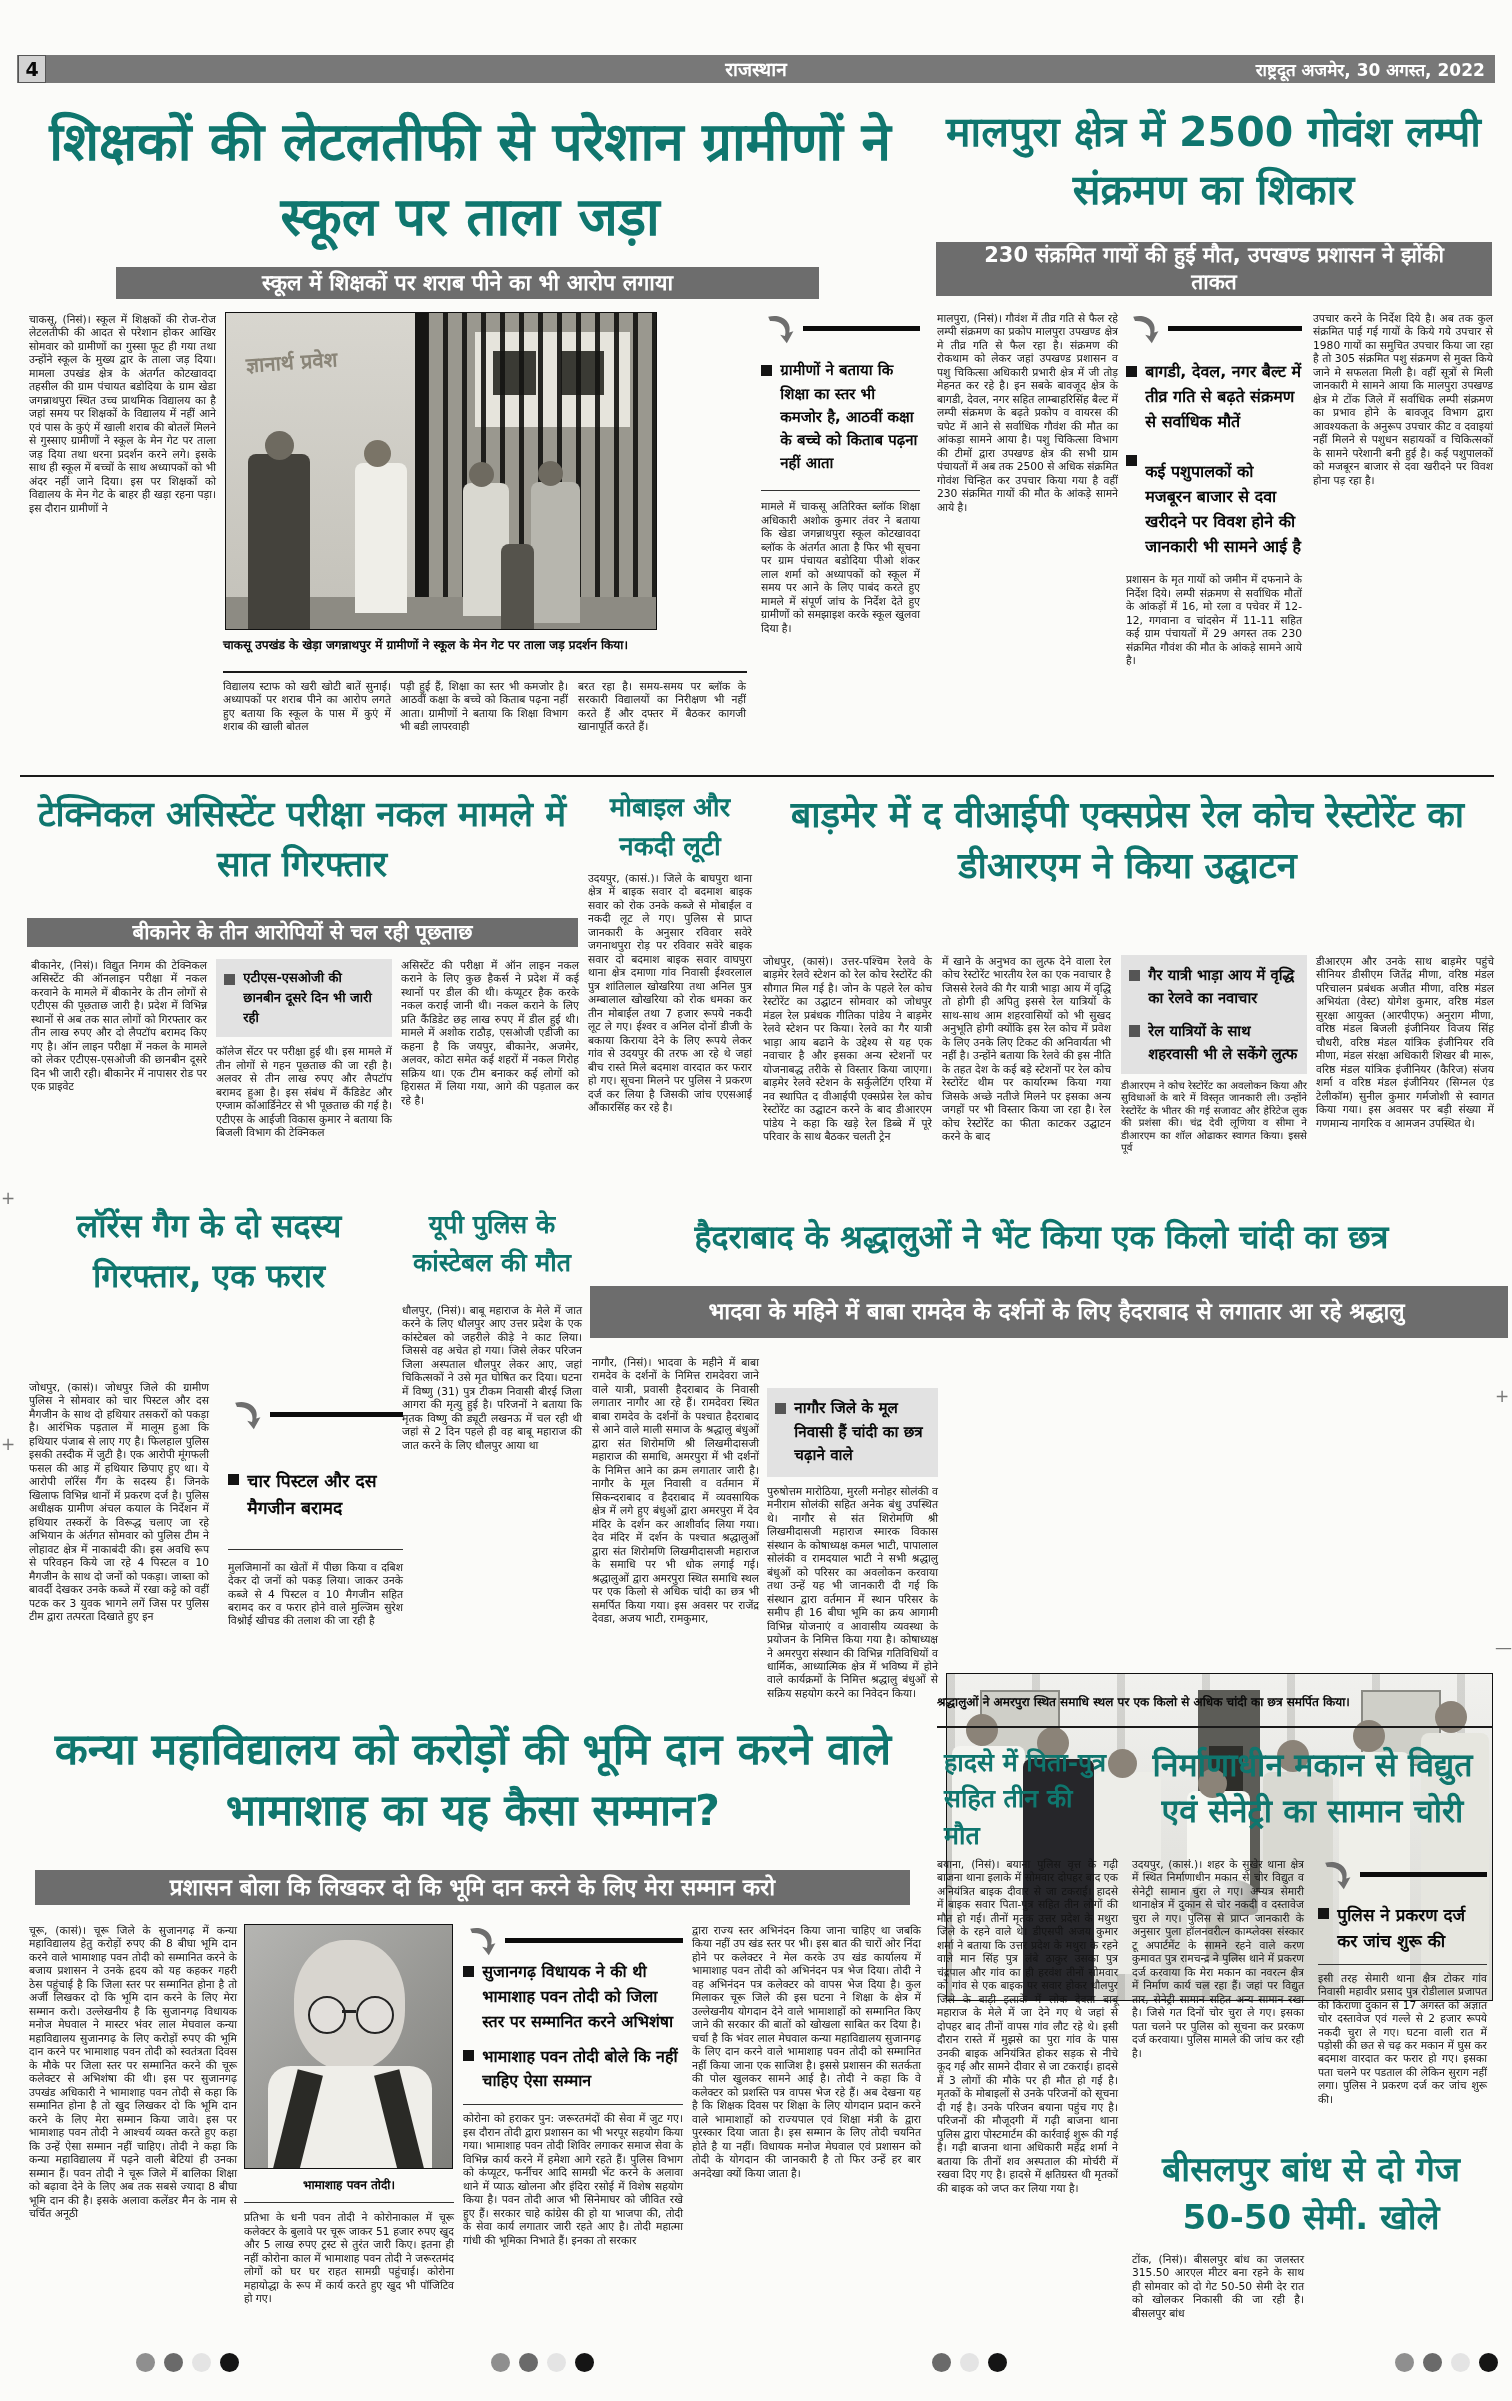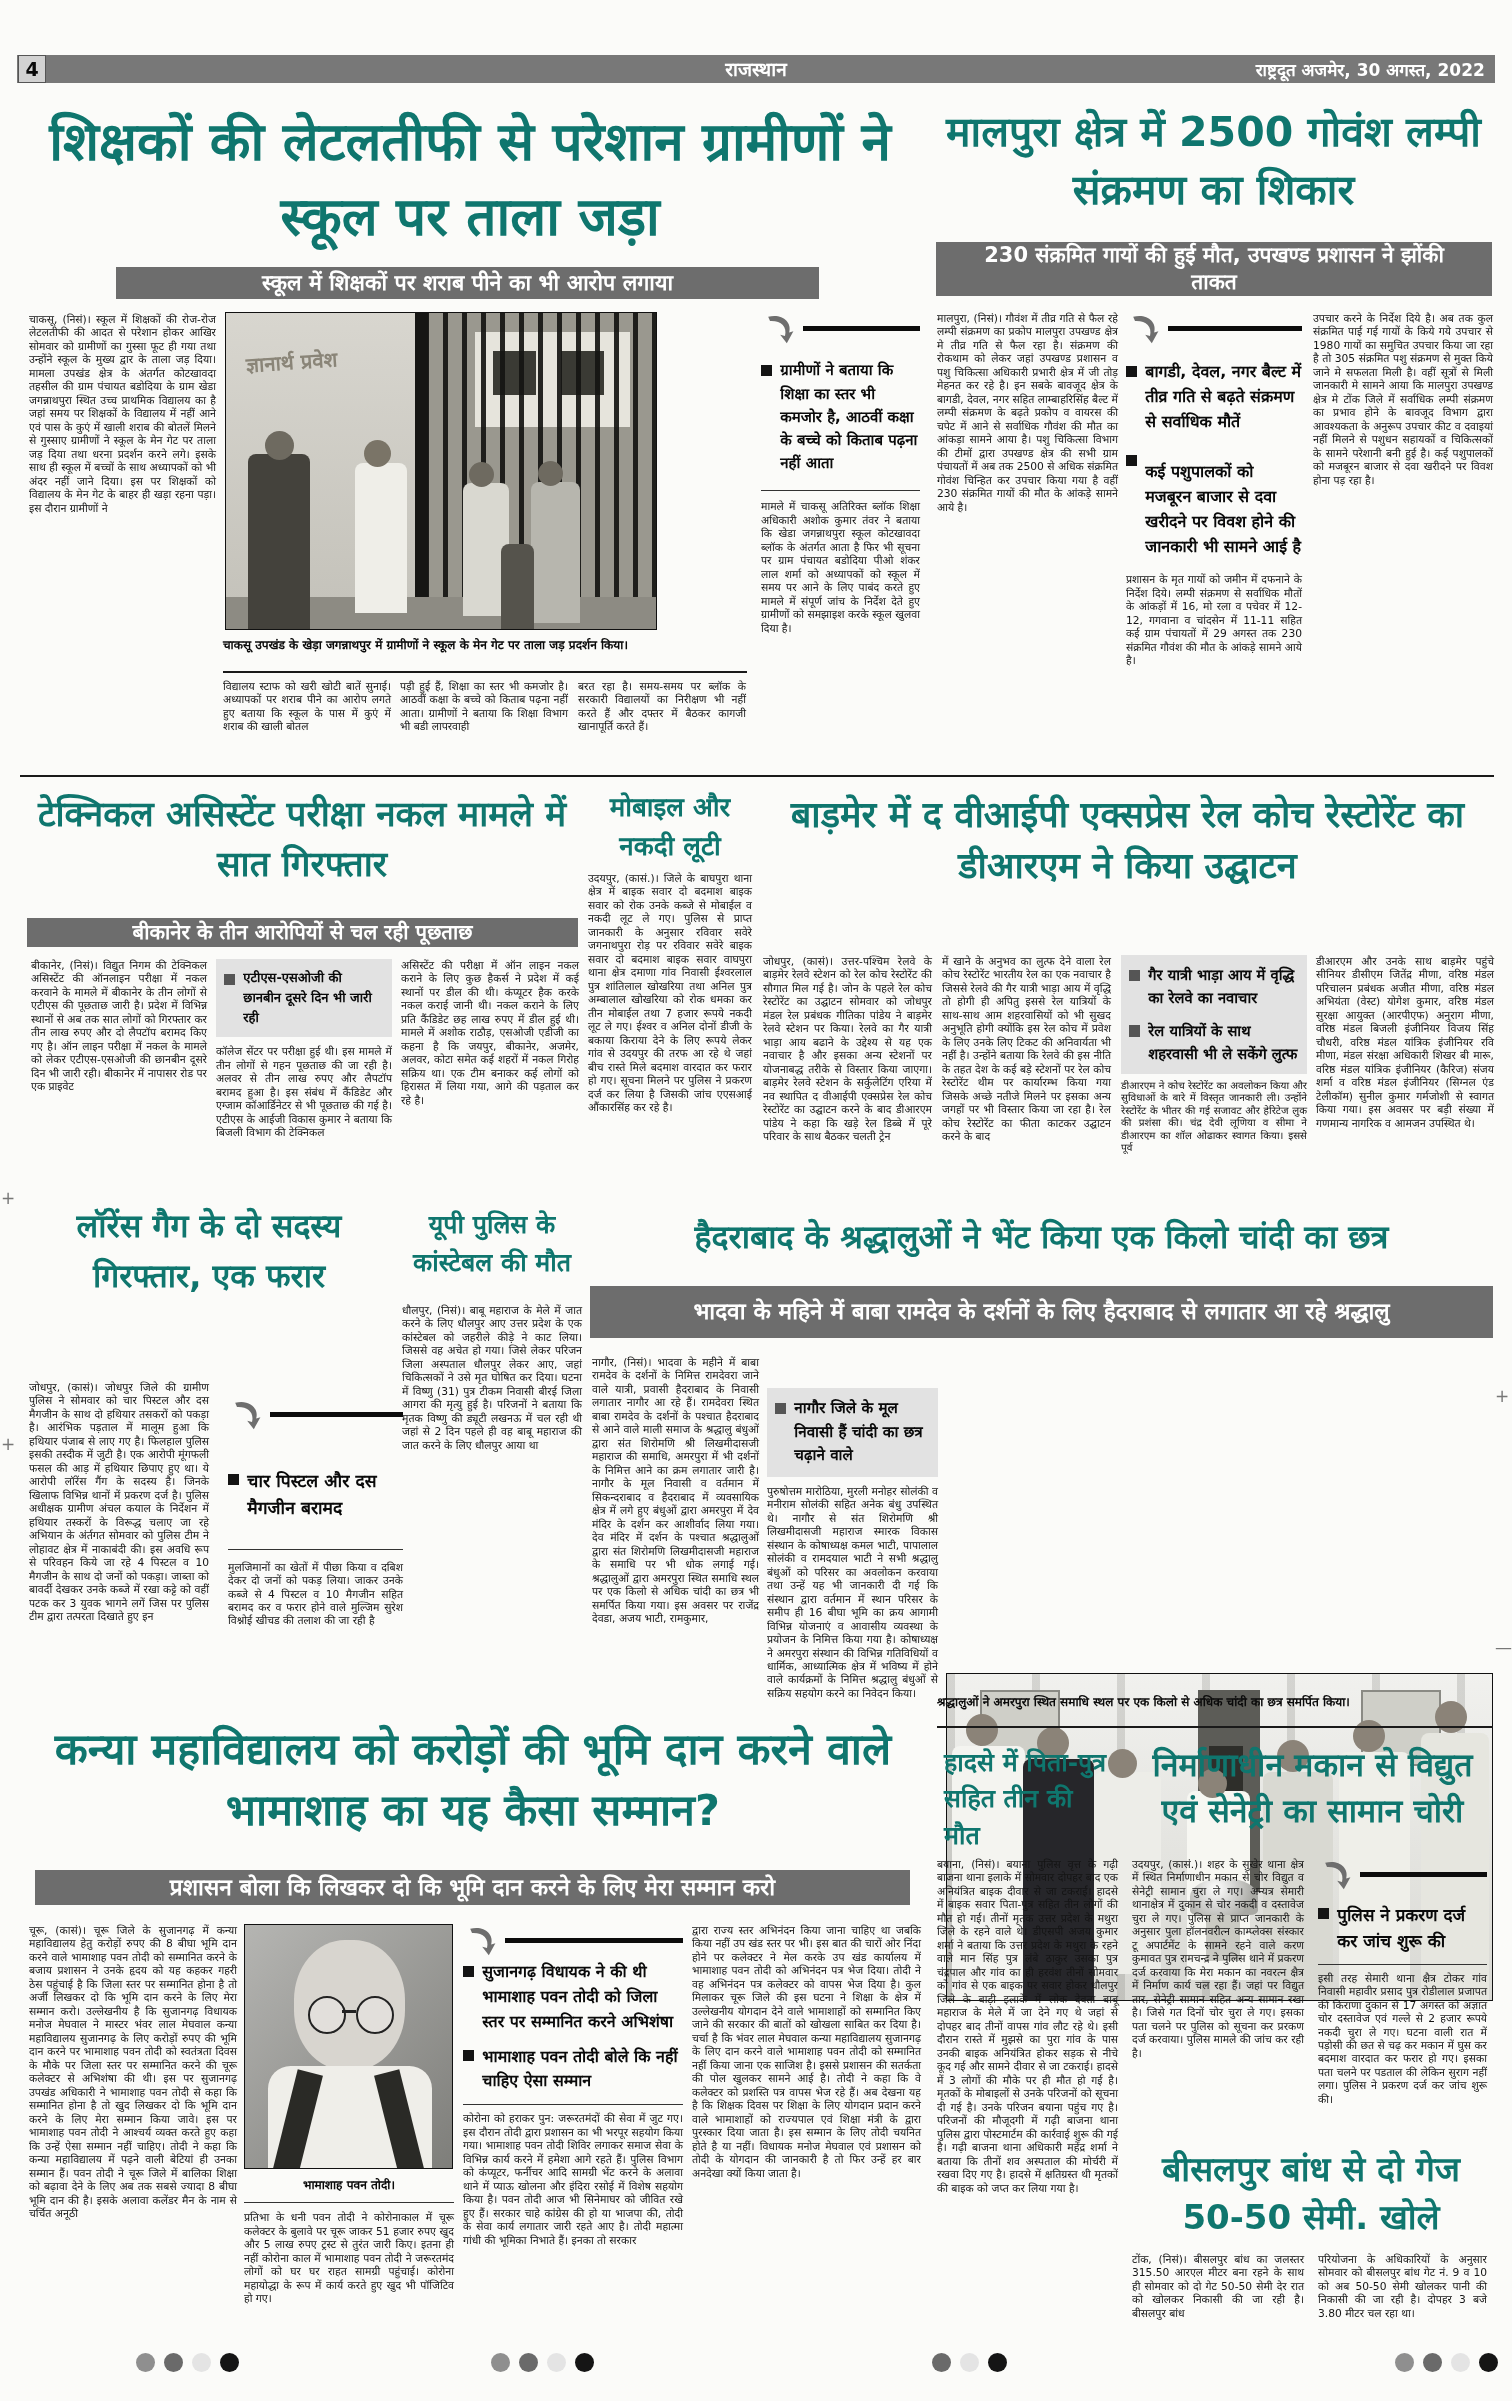--- a/index.html
+++ b/index.html
@@ -168,21 +168,21 @@
       <div class="pq" style="font-size:17.5px;">चार पिस्टल और दस मैगजीन बरामद</div>
     </div>
     <div class="thinrule" style="margin-top:27px;"></div>
     <div class="txt" style="margin-top:10.2px;">मुलजिमानों का खेतों में पीछा किया व दबिश देकर दो जनों को पकड़ लिया। जाकर उनके कब्जे से 4 पिस्टल व 10 मैगजीन सहित बरामद कर व फरार होने वाले मुल्जिम सुरेश विश्नोई खीचड की तलाश की जा रही है</div>
   </div>
 
   <div class="abs hl" style="left:402px;top:1206px;width:180px;font-size:25px;line-height:1.5;">यूपी पुलिस के कांस्टेबल की मौत</div>
   <div class="abs txt" style="left:402px;top:1304px;width:180px;height:531px;">धौलपुर, (निसं)। बाबू महाराज के मेले में जात करने के लिए धौलपुर आए उत्तर प्रदेश के एक कांस्टेबल को जहरीले कीड़े ने काट लिया। जिससे वह अचेत हो गया। जिसे लेकर परिजन जिला अस्पताल धौलपुर लेकर आए, जहां चिकित्सकों ने उसे मृत घोषित कर दिया। घटना में विष्णु (31) पुत्र टीकम निवासी बीरई जिला आगरा की मृत्यु हुई है। परिजनों ने बताया कि मृतक विष्णु की ड्यूटी लखनऊ में चल रही थी जहां से 2 दिन पहले ही वह बाबू महाराज की जात करने के लिए धौलपुर आया था</div>
 
   <div class="abs hl" style="left:590px;top:1215px;width:903px;font-size:32px;">हैदराबाद के श्रद्धालुओं ने भेंट किया एक किलो चांदी का छत्र</div>
-  <div class="abs subbar" style="left:590px;top:1286px;width:903px;height:52px;font-size:22.6px;">भादवा के महिने में बाबा रामदेव के दर्शनों के लिए हैदराबाद से लगातार आ रहे श्रद्धालु</div>
+  <div class="abs subbar" style="left:590px;top:1286px;width:903px;height:52px;font-size:22.6px;padding-left:15px;">भादवा के महिने में बाबा रामदेव के दर्शनों के लिए हैदराबाद से लगातार आ रहे श्रद्धालु</div>
   <div class="abs txt" style="left:592px;top:1356px;width:167px;height:480px;">नागौर, (निसं)। भादवा के महीने में बाबा रामदेव के दर्शनों के निमित्त रामदेवरा जाने वाले यात्री, प्रवासी हैदराबाद के निवासी लगातार नागौर आ रहे हैं। रामदेवरा स्थित बाबा रामदेव के दर्शनों के पश्चात हैदराबाद से आने वाले माली समाज के श्रद्धालु बंधुओं द्वारा संत शिरोमणि श्री लिखमीदासजी महाराज की समाधि, अमरपुरा में भी दर्शनों के निमित्त आने का क्रम लगातार जारी है। नागौर के मूल निवासी व वर्तमान में सिकन्दराबाद व हैदराबाद में व्यवसायिक क्षेत्र में लगे हुए बंधुओं द्वारा अमरपुरा में देव मंदिर के दर्शन कर आशीर्वाद लिया गया। देव मंदिर में दर्शन के पश्चात श्रद्धालुओं द्वारा संत शिरोमणि लिखमीदासजी महाराज के समाधि पर भी धोक लगाई गई। श्रद्धालुओं द्वारा अमरपुरा स्थित समाधि स्थल पर एक किलो से अधिक चांदी का छत्र भी समर्पित किया गया। इस अवसर पर राजेंद्र देवडा, अजय भाटी, रामकुमार,</div>
   <div class="abs" style="left:767px;top:1356px;width:171px;height:480px;">
     <div class="graybox pqrow" style="box-sizing:border-box;margin-top:32px;">
       <div class="sq gray"></div>
       <div class="pq" style="font-size:15.2px;">नागौर जिले के मूल निवासी हैं चांदी का छत्र चढ़ाने वाले</div>
     </div>
     <div class="txt" style="margin-top:8px;">पुरुषोत्तम मारोठिया, मुरली मनोहर सोलंकी व मनीराम सोलंकी सहित अनेक बंधु उपस्थित थे। नागौर से संत शिरोमणि श्री लिखमीदासजी महाराज स्मारक विकास संस्थान के कोषाध्यक्ष कमल भाटी, पापालाल सोलंकी व रामदयाल भाटी ने सभी श्रद्धालु बंधुओं को परिसर का अवलोकन करवाया तथा उन्हें यह भी जानकारी दी गई कि संस्थान द्वारा वर्तमान में स्थान परिसर के समीप ही 16 बीघा भूमि का क्रय आगामी विभिन्न योजनाएं व आवासीय व्यवस्था के प्रयोजन के निमित्त किया गया है। कोषाध्यक्ष ने अमरपुरा संस्थान की विभिन्न गतिविधियों व धार्मिक, आध्यात्मिक क्षेत्र में भविष्य में होने वाले कार्यक्रमों के निमित्त श्रद्धालु बंधुओं से सक्रिय सहयोग करने का निवेदन किया।</div>
   </div>
 
   <div class="abs photo" style="left:946px;top:1355px;width:545px;height:326px;background:linear-gradient(#f1f1ee,#d9d9d4);">
@@ -265,21 +265,20 @@
     <div class="pqrow" style="margin-top:8px;">
       <div class="sq"></div>
       <div class="pq" style="font-size:17px;">पुलिस ने प्रकरण दर्ज कर जांच शुरू की</div>
     </div>
     <div class="thinrule" style="margin-top:9px;"></div>
     <div class="txt" style="margin-top:6.8px;">इसी तरह सेमारी थाना क्षैत्र टोकर गांव निवासी महावीर प्रसाद पुत्र रोडीलाल प्रजापत की किराणा दुकान से 17 अगस्त को अज्ञात चोर दस्तावेज एवं गल्ले से 2 हजार रूपये नकदी चुरा ले गए। घटना वाली रात में पड़ोसी की छत से चढ़ कर मकान में घुस कर बदमाश वारदात कर फरार हो गए। इसका पता चलने पर पडताल की लेकिन सुराग नहीं लगा। पुलिस ने प्रकरण दर्ज कर जांच शुरू की।</div>
   </div>
 
   <div class="abs hl" style="left:1129px;top:2146px;width:364px;font-size:34px;line-height:1.4;">बीसलपुर बांध से दो गेज 50-50 सेमी. खोले</div>
   <div class="abs txt" style="left:1132px;top:2253px;width:172px;height:93px;">टोंक, (निसं)। बीसलपुर बांध का जलस्तर 315.50 आरएल मीटर बना रहने के साथ ही सोमवार को दो गेट 50-50 सेमी देर रात को खोलकर निकासी की जा रही है। बीसलपुर बांध</div>
-  <div class="abs txt" style="left:1318px;top:2253px;width:169px;height:93px;">परियोजना के अधिकारियों के अनुसार सोमवार को बीसलपुर बांध गेट नं. 9 व 10 को अब 50-50 सेमी खोलकर पानी की निकासी की जा रही है। दोपहर 3 बजे 3.80 मीटर चल रहा था।</div>
 
   <div class="abs" style="left:136px;top:2353px;">
     <span class="dot" style="background:#8f8f8f;"></span><span class="dot" style="background:#6a6a6a;"></span><span class="dot" style="background:#e4e4e4;"></span><span class="dot" style="background:#151515;"></span>
   </div>
 
   <div class="abs" style="left:491px;top:2353px;">
     <span class="dot" style="background:#8f8f8f;"></span><span class="dot" style="background:#6a6a6a;"></span><span class="dot" style="background:#e4e4e4;"></span><span class="dot" style="background:#151515;"></span>
   </div>
 
   <div class="abs" style="left:932px;top:2353px;">

